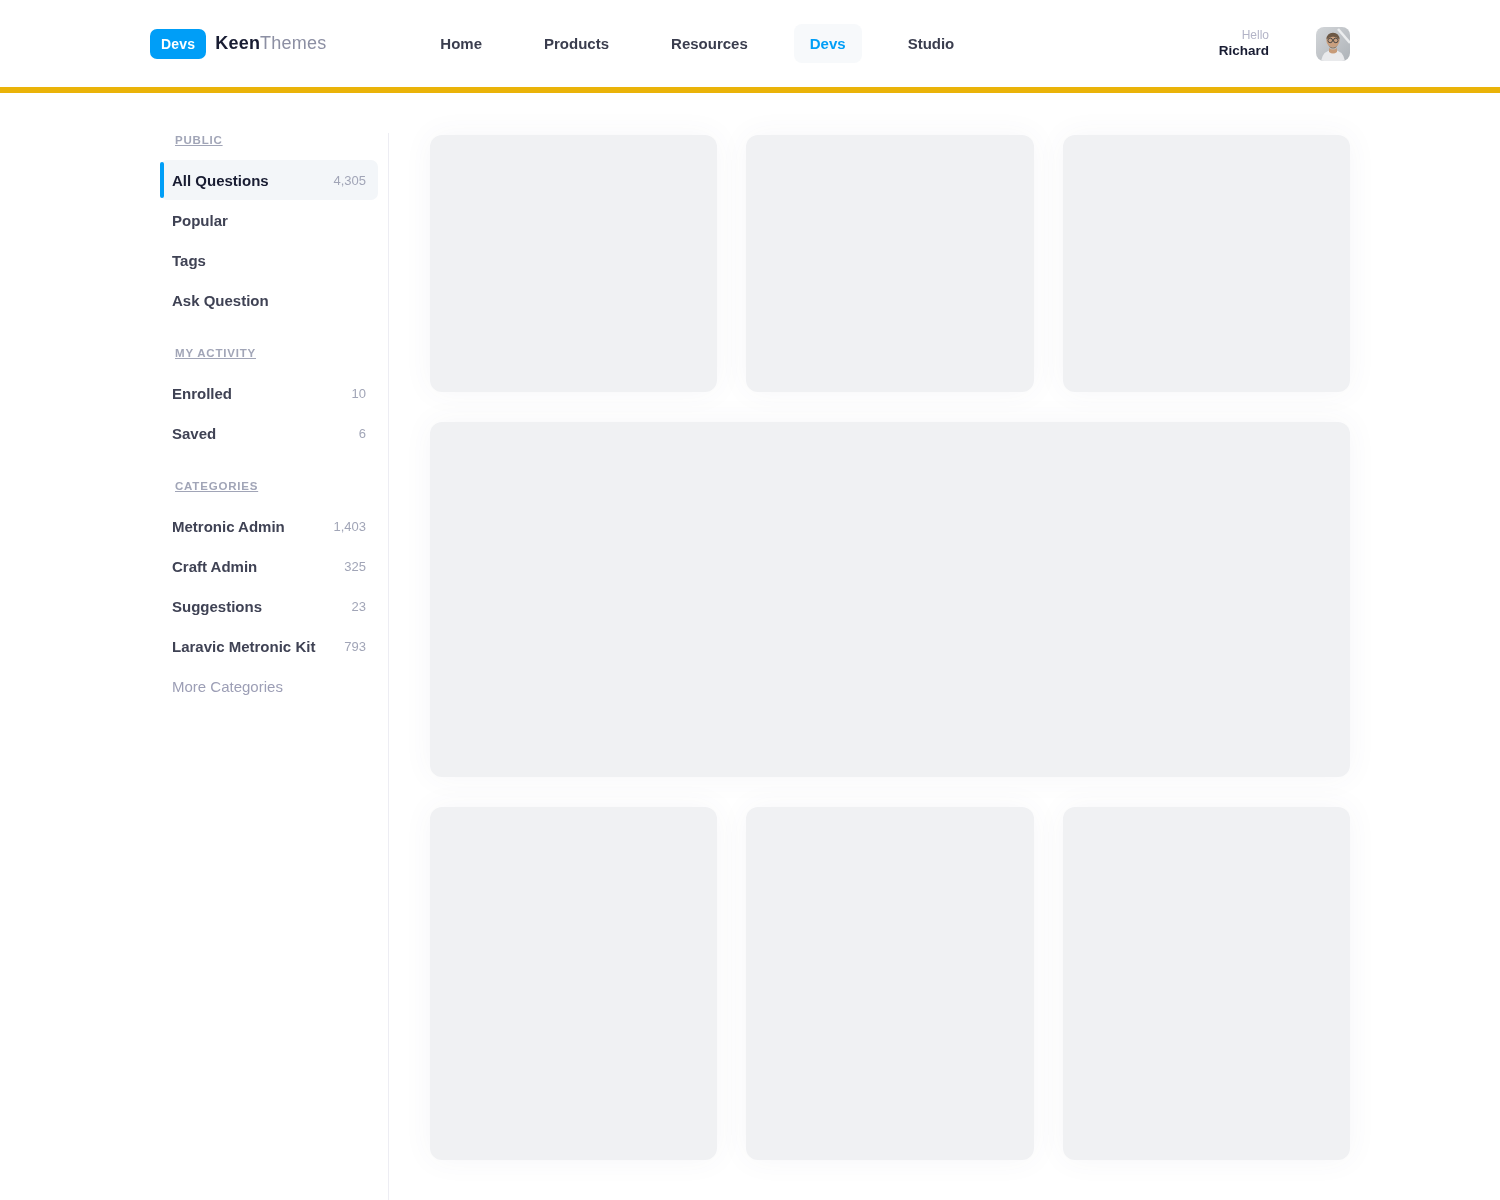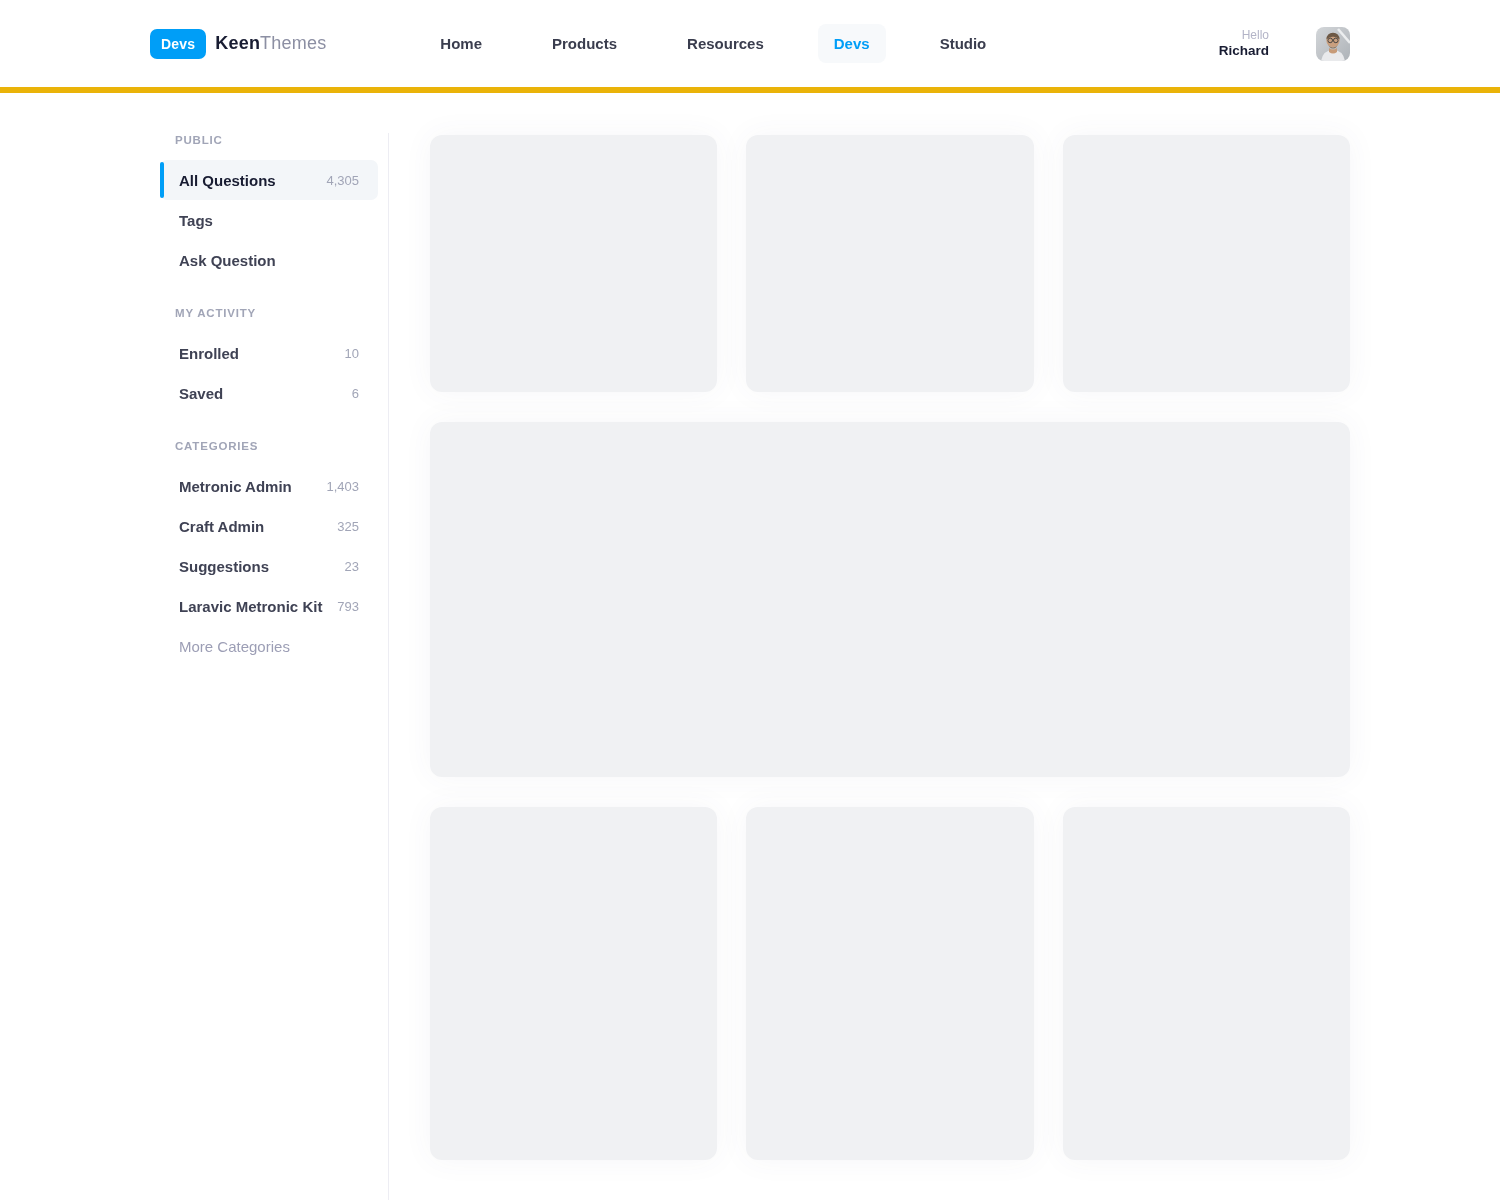--- a/index.html
+++ b/index.html
@@ -12,21 +12,21 @@
   }
   .logo { display:flex; align-items:center; cursor:pointer; }
   .logo-badge {
     background:#009ef7; color:#ffffff; font-weight:700; font-size:14px;
     padding:7px 11px; border-radius:7px; margin-right:9px; letter-spacing:.2px;
   }
   .wordmark { font-size:18px; letter-spacing:.2px; }
   .wordmark .bold { font-weight:700; color:#181c32; }
   .wordmark .light { font-weight:400; color:#8c8fa3; }
 
-  .nav { display:flex; align-items:center; margin-left:98px; gap:38px; }
+  .nav { display:flex; align-items:center; margin-left:98px; gap:30px; }
   .nav a {
     text-decoration:none; font-size:15px; font-weight:700; color:#3a3d4e;
     padding:11px 16px; border-radius:8px;
   }
   .nav a.active { color:#009ef7; background:#f7f9fb; }
 
   .user { margin-left:auto; display:flex; align-items:center;gap:37px; }
   .user-texts { text-align:right; margin-right:10px; line-height:1.25; }
   .user-hello { font-size:12px; color:#b3b4c7; font-weight:400; }
   .user-name { font-size:13.5px; color:#181c32; font-weight:700; }
@@ -36,25 +36,25 @@
   
   .page-body { display:flex; height:1107px; }
 
   .sidebar { width:389px; flex:0 0 auto; position:relative; padding:40px 0 0 160px; }
   .sidebar::after {
     content:""; position:absolute; right:0; top:40px; bottom:0; width:1px; background:#ededf3;
   }
   .side-section { margin-bottom:26px; }
   .side-title {
     font-size:11.5px; font-weight:700; letter-spacing:.8px; color:#a1a5b7;
-    padding-left:15px; height:14px; line-height:14px; margin-bottom:13px;
+    padding-left:15px; height:14px; line-height:14px; margin-bottom:13px;text-decoration:underline;
   }
   .side-item {
     position:relative; width:218px; height:40px; display:flex; align-items:center;
-    justify-content:space-between; padding:0 19px; border-radius:7px; cursor:pointer;
+    justify-content:space-between; padding:0 12px; border-radius:7px; cursor:pointer;
   }
   .side-item .label { font-size:15px; font-weight:600; color:#3f4254; }
   .side-item .count { font-size:13px; font-weight:400; color:#a1a5b7; }
   .side-item.active { background:#f3f6f9; }
   .side-item.active .label { color:#181c32; font-weight:700; }
   .side-item.active::before {
     content:""; position:absolute; left:0; top:2px; bottom:2px; width:4px;
     border-radius:4px; background:#009ef7;
   }
   .side-item.muted .label { color:#9c9eb5; font-weight:400; }
@@ -120,20 +120,24 @@
 
   <aside class="sidebar">
 
     <div class="side-section">
       <div class="side-title">PUBLIC</div>
       <div class="side-item active">
         <span class="label">All Questions</span>
         <span class="count">4,305</span>
       </div>
       <div class="side-item">
+        <span class="label">Popular</span>
+        <span class="count"></span>
+      </div>
+      <div class="side-item">
         <span class="label">Tags</span>
         <span class="count"></span>
       </div>
       <div class="side-item">
         <span class="label">Ask Question</span>
         <span class="count"></span>
       </div>
     </div>
 
     <div class="side-section">

